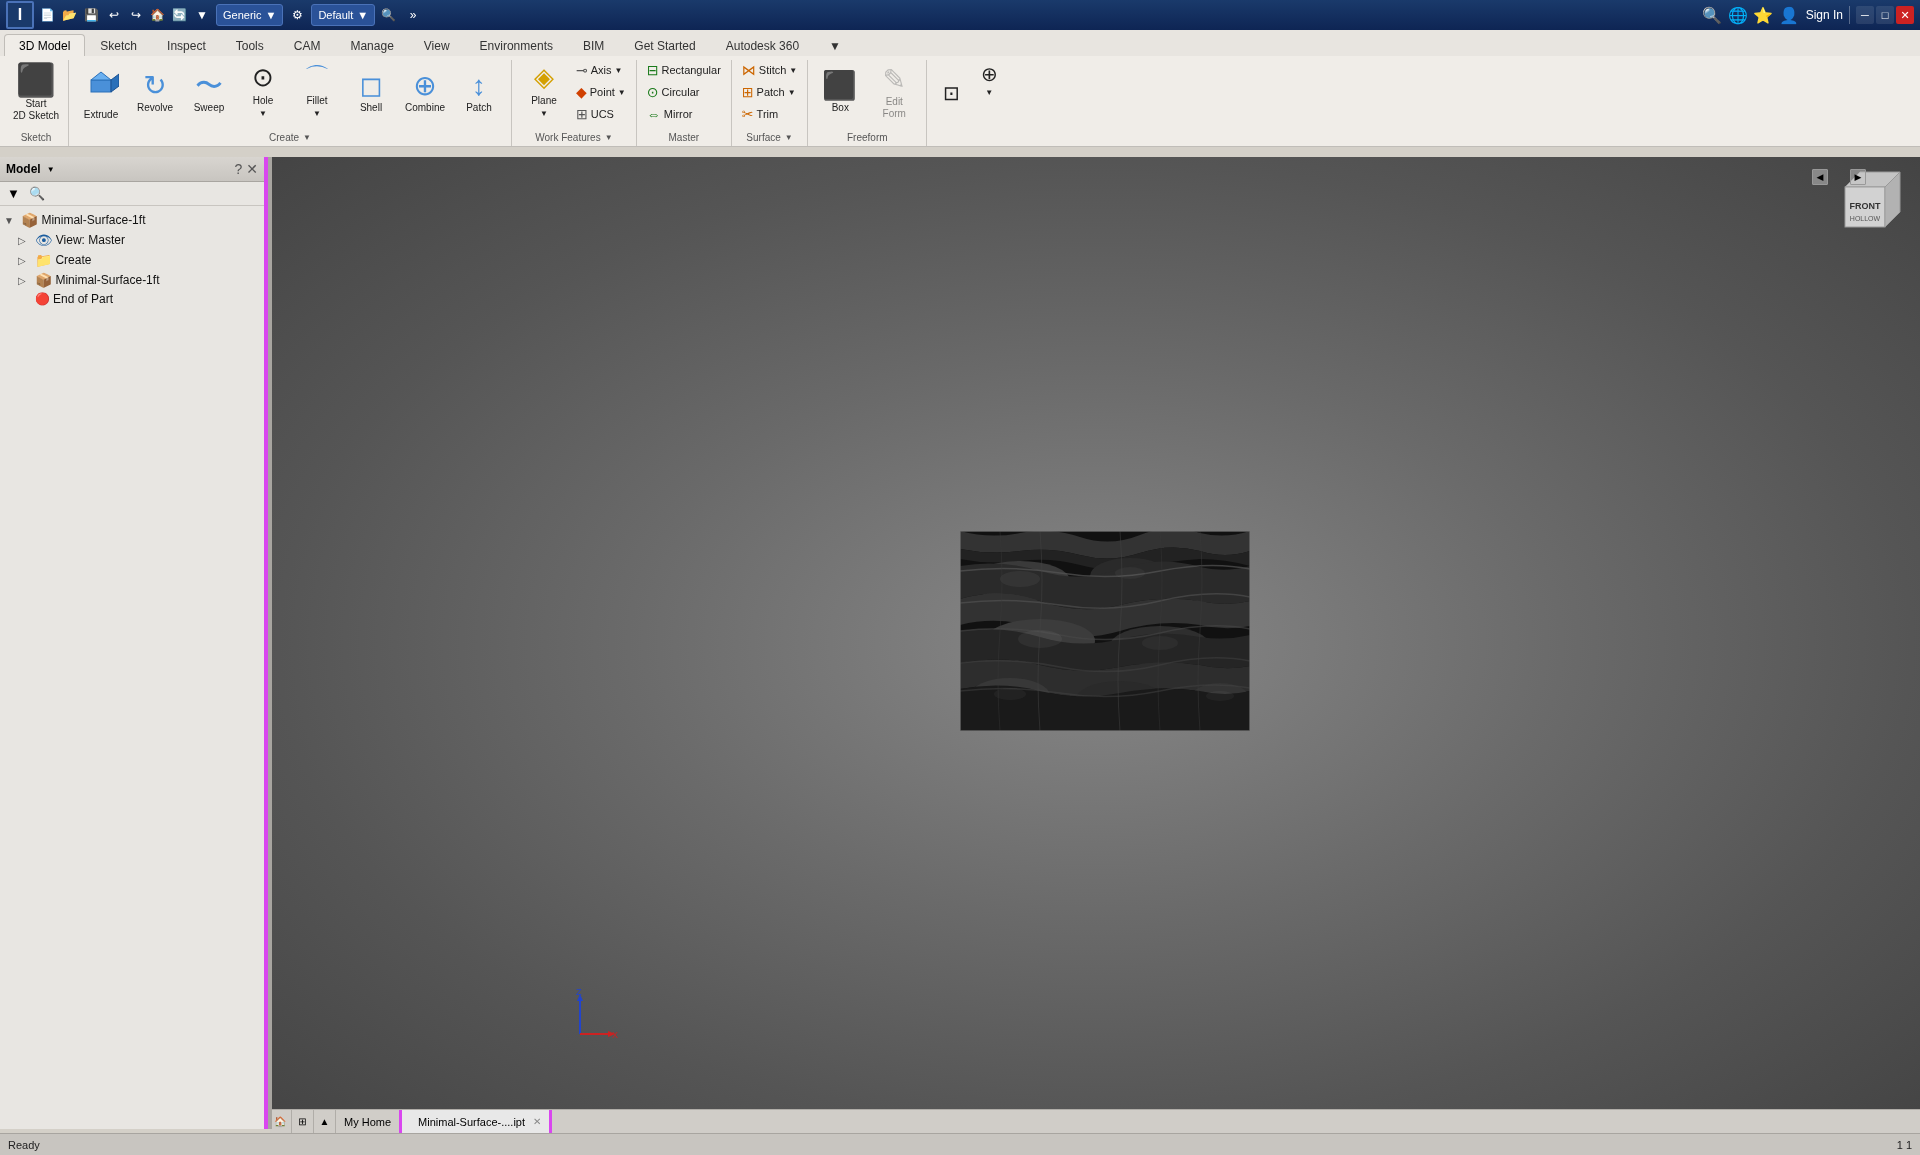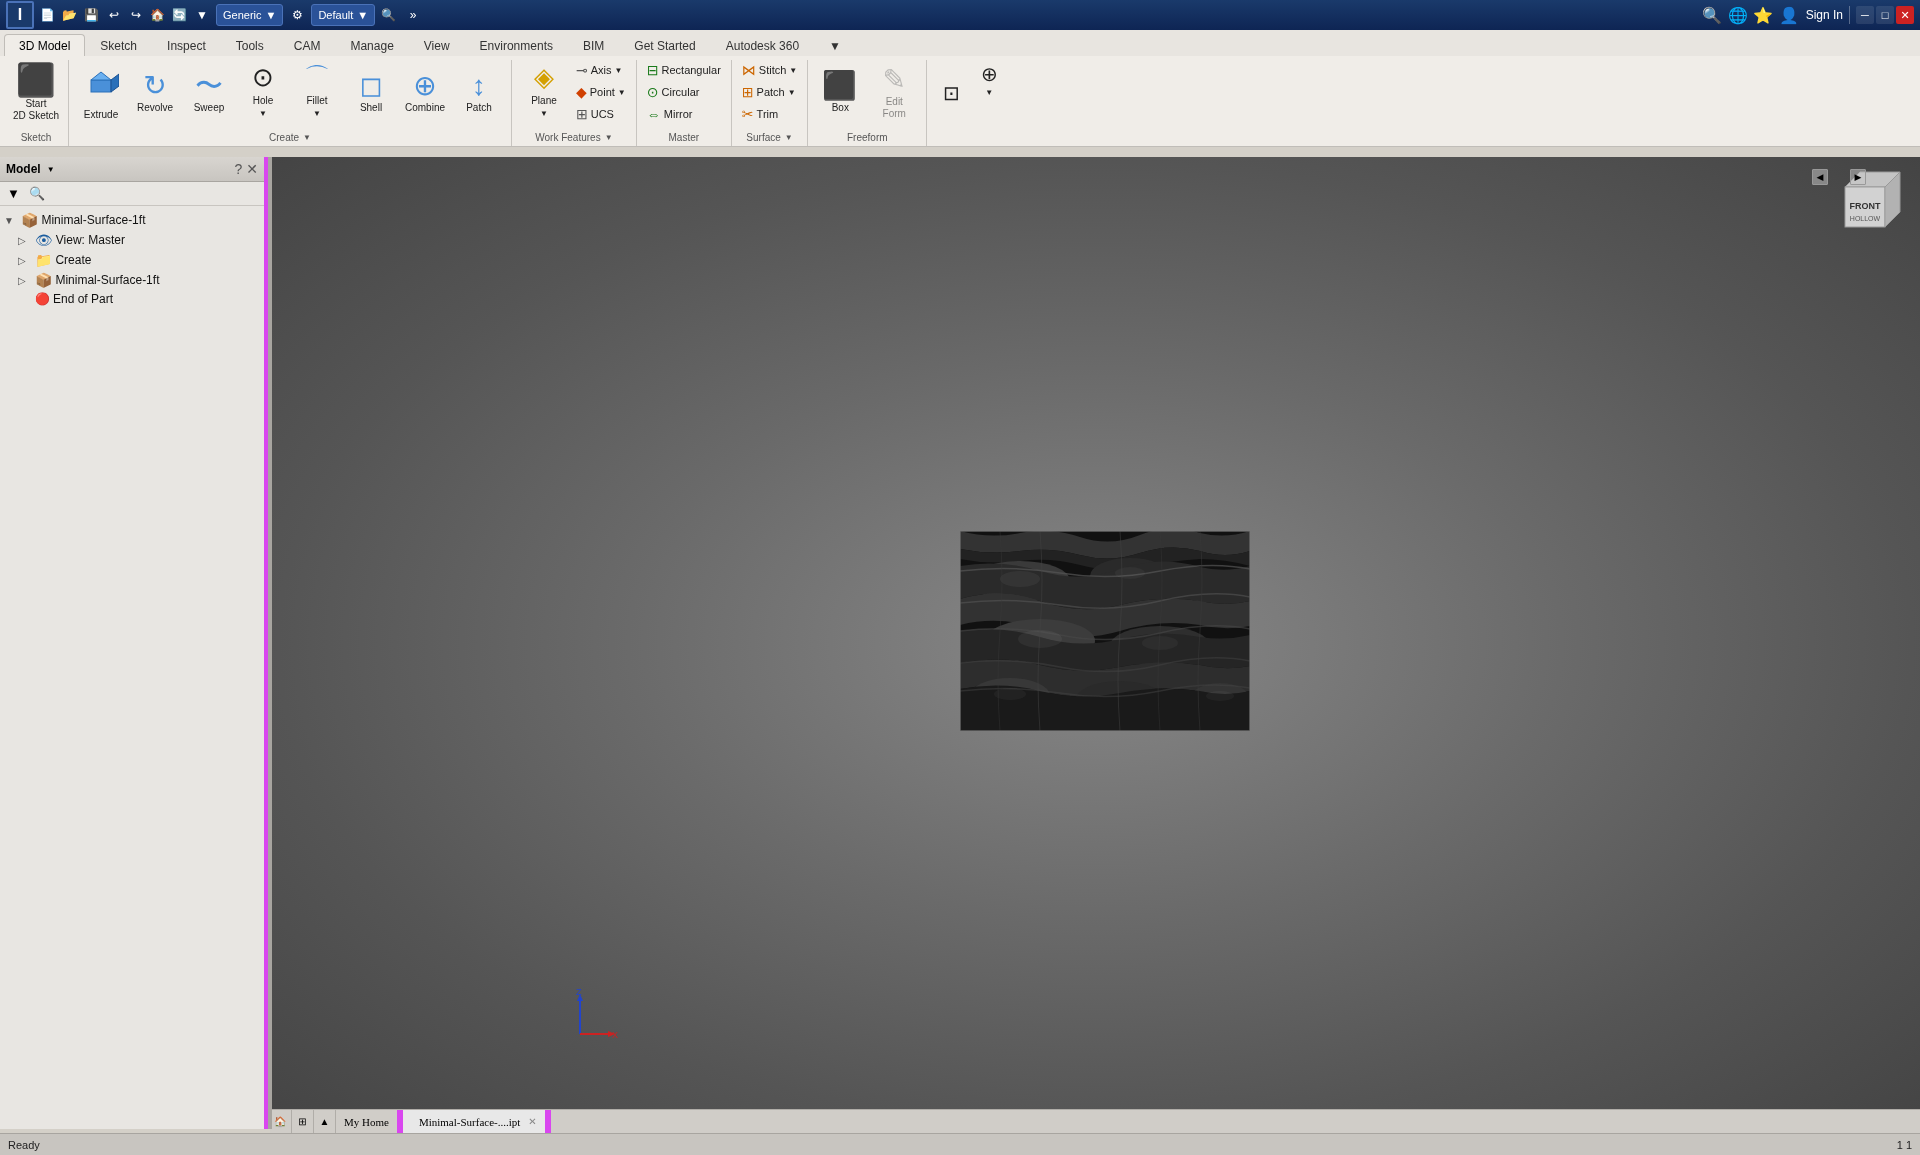--- a/index.html
+++ b/index.html
@@ -307,25 +307,24 @@
       border-top: 1px solid #b0ada8;
       display: flex;
       align-items: stretch;
     }
     .tab-nav-btn { width: 22px; display: flex; align-items: center; justify-content: center; cursor: pointer; border-right: 1px solid #b0ada8; font-size: 10px; }
     .tab-item {
       display: flex;
       align-items: center;
       padding: 0 8px;
       cursor: pointer;
-      border-right: 6px solid #d946ef;
+      border-right: 3px solid #d946ef;
       font-size: 11px;
       gap: 4px;
       background: #d0cdc8;
-      font-family: Liberation Serif, serif;
     }
     .tab-item.active { background: #e8e8e8; font-weight: normal; padding-left: 16px; }
     .tab-close-x { font-size: 10px; color: #888; cursor: pointer; margin-left: 4px; }
     .panel-dropdown-arrow { font-size: 8px; }
   </style>
 </head>
 <body>
 
 <div id="titlebar">
   <div id="titlebar-left">

